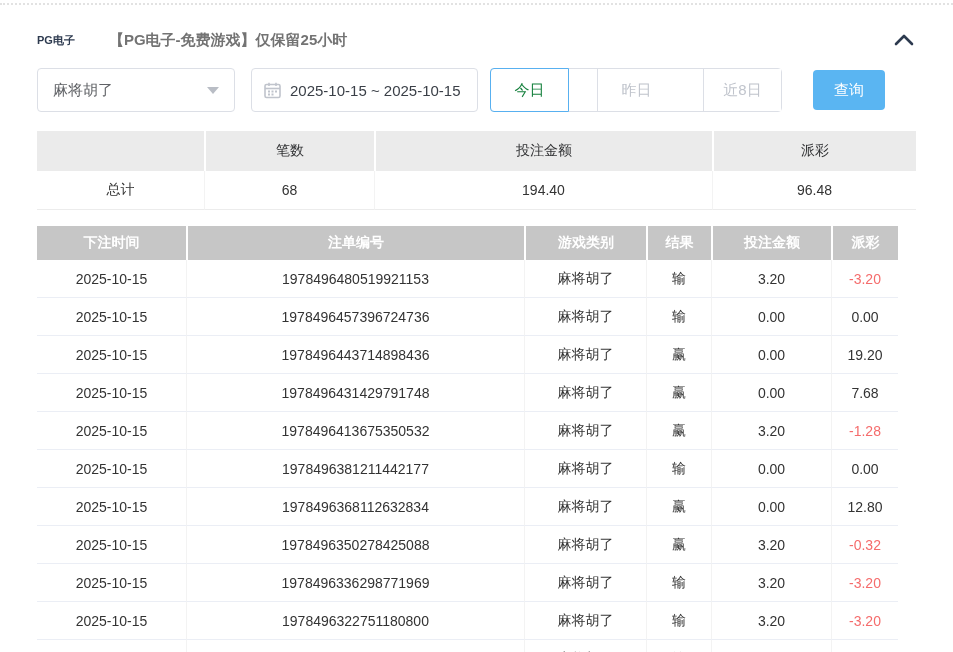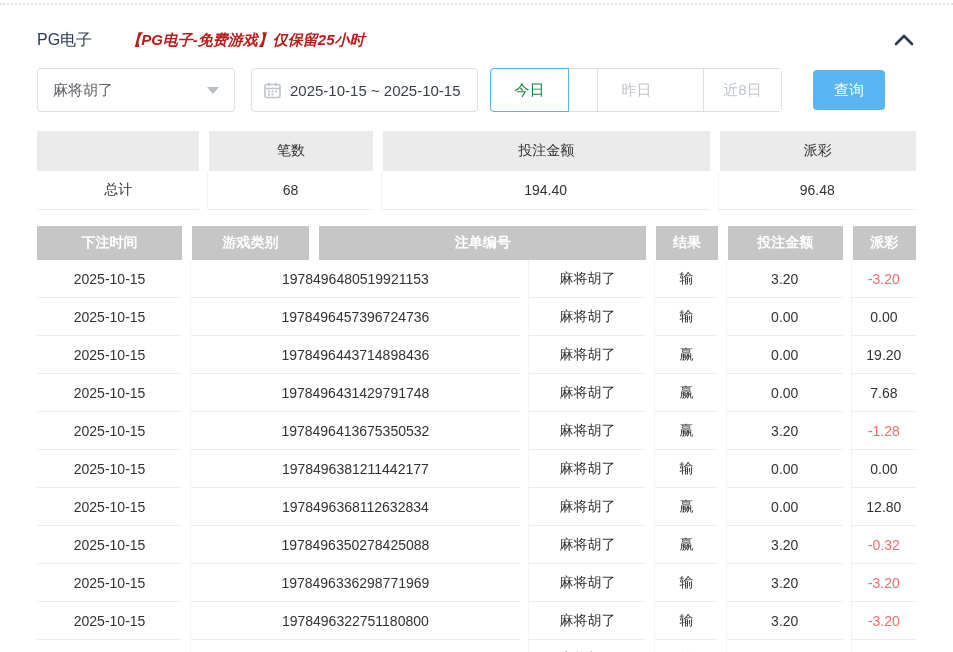--- a/index.html
+++ b/index.html
@@ -3,22 +3,22 @@
 <meta charset="utf-8">
 <style>
   * { box-sizing: border-box; margin: 0; padding: 0; }
   html,body { width: 953px; height: 652px; overflow: hidden; background: #fff;
     font-family: "Liberation Sans", "DejaVu Sans", sans-serif; }
   .top-dotted { margin-top: 3px; border-top: 2px dotted #e2e2e2; }
   .panel { padding: 0 37px; }
 
   
   .panel-header { display: flex; align-items: center; margin-top: 24px; height: 22px; }
-  .panel-title { font-size: 16px; font-weight: normal; color: #2d3a4f; }
-  .panel-notice { font-size: 15px; font-weight: bold; color: #b91c1c; margin-left: 34px; font-style: italic; }
+  .panel-title { font-size: 11px; font-weight: bold; color: #2d3a4f; }
+  .panel-notice { font-size: 15px; font-weight: bold; color: #737373; margin-left: 34px; }
   .collapse-btn { margin-left: auto; width: 24px; height: 22px; display: flex;
     align-items: center; justify-content: center; cursor: pointer; background: none; border: none; }
 
   
   .filter-row { display: flex; align-items: center; margin-top: 17px; height: 44px; }
   .select-box { width: 198px; height: 44px; border: 1px solid #dcdfe6; border-radius: 4px;
     display: flex; align-items: center; padding: 0 15px; cursor: pointer; background: #fff; }
   .select-value { font-size: 15px; color: #606266; }
   .caret-down { margin-left: auto; width: 0; height: 0; border-left: 6px solid transparent;
     border-right: 6px solid transparent; border-top: 7px solid #b9bdc5; }
@@ -29,21 +29,21 @@
   .seg-btn { width: 78px; height: 42px; display: flex; align-items: center; justify-content: center;
     font-size: 15px; color: #c0c4cc; background: #fff; border: none; cursor: pointer; margin-left: 28px; }
   .seg-btn + .seg-btn { border-left: 1px solid #dcdfe6; }
   .seg-btn.active { color: #15803d; border: 1px solid #58b0f0; border-radius: 4px 0 0 4px;
     margin: -1px 0 -1px -1px; width: 79px; height: 44px; }
   .search-btn { margin-left: 31px; width: 72px; height: 40px; background: #5ab5f2; color: #fff;
     font-size: 15px; border: none; border-radius: 4px; cursor: pointer; }
 
   
   .tbl { width: 879px; }
-  .trow { display: flex; gap: 8px; }
+  .trow { display: flex; }
   .cell { display: flex; align-items: center; justify-content: center; font-size: 14px;
     color: #333; overflow: hidden; white-space: nowrap; }
 
   
   .summary-tbl { margin-top: 19px; }
   .summary-tbl .thead .cell { height: 40px; background: #ebebeb; color: #303133; }
   .summary-tbl .thead .cell + .cell { border-left: 2px solid #fff; }
   .summary-tbl .tbody .cell { height: 39px; background: #fff; border-bottom: 1px solid #ececec; }
   .summary-tbl .tbody .cell + .cell { border-left: 1px solid #f3f3f3; }
   .s-col1 { width: 167px; } .s-col2 { width: 170px; } .s-col3 { width: 338px; } .s-col4 { width: 204px; }
@@ -120,22 +120,22 @@
       <div class="cell s-col1">总计</div>
       <div class="cell s-col2">68</div>
       <div class="cell s-col3">194.40</div>
       <div class="cell s-col4">96.48</div>
     </div>
   </div>
 
   <div class="tbl bet-tbl">
     <div class="trow thead">
       <div class="cell b-col1">下注时间</div>
+      <div class="cell b-col2">注单编号</div>
       <div class="cell b-col3">游戏类别</div>
-      <div class="cell b-col2">注单编号</div>
       <div class="cell b-col4">结果</div>
       <div class="cell b-col5">投注金额</div>
       <div class="cell b-col6">派彩</div>
     </div>
     <div class="tbody">
   <div class="trow">
     <div class="cell b-col1">2025-10-15</div>
     <div class="cell b-col2">1978496480519921153</div>
     <div class="cell b-col3">麻将胡了</div>
     <div class="cell b-col4">输</div>

